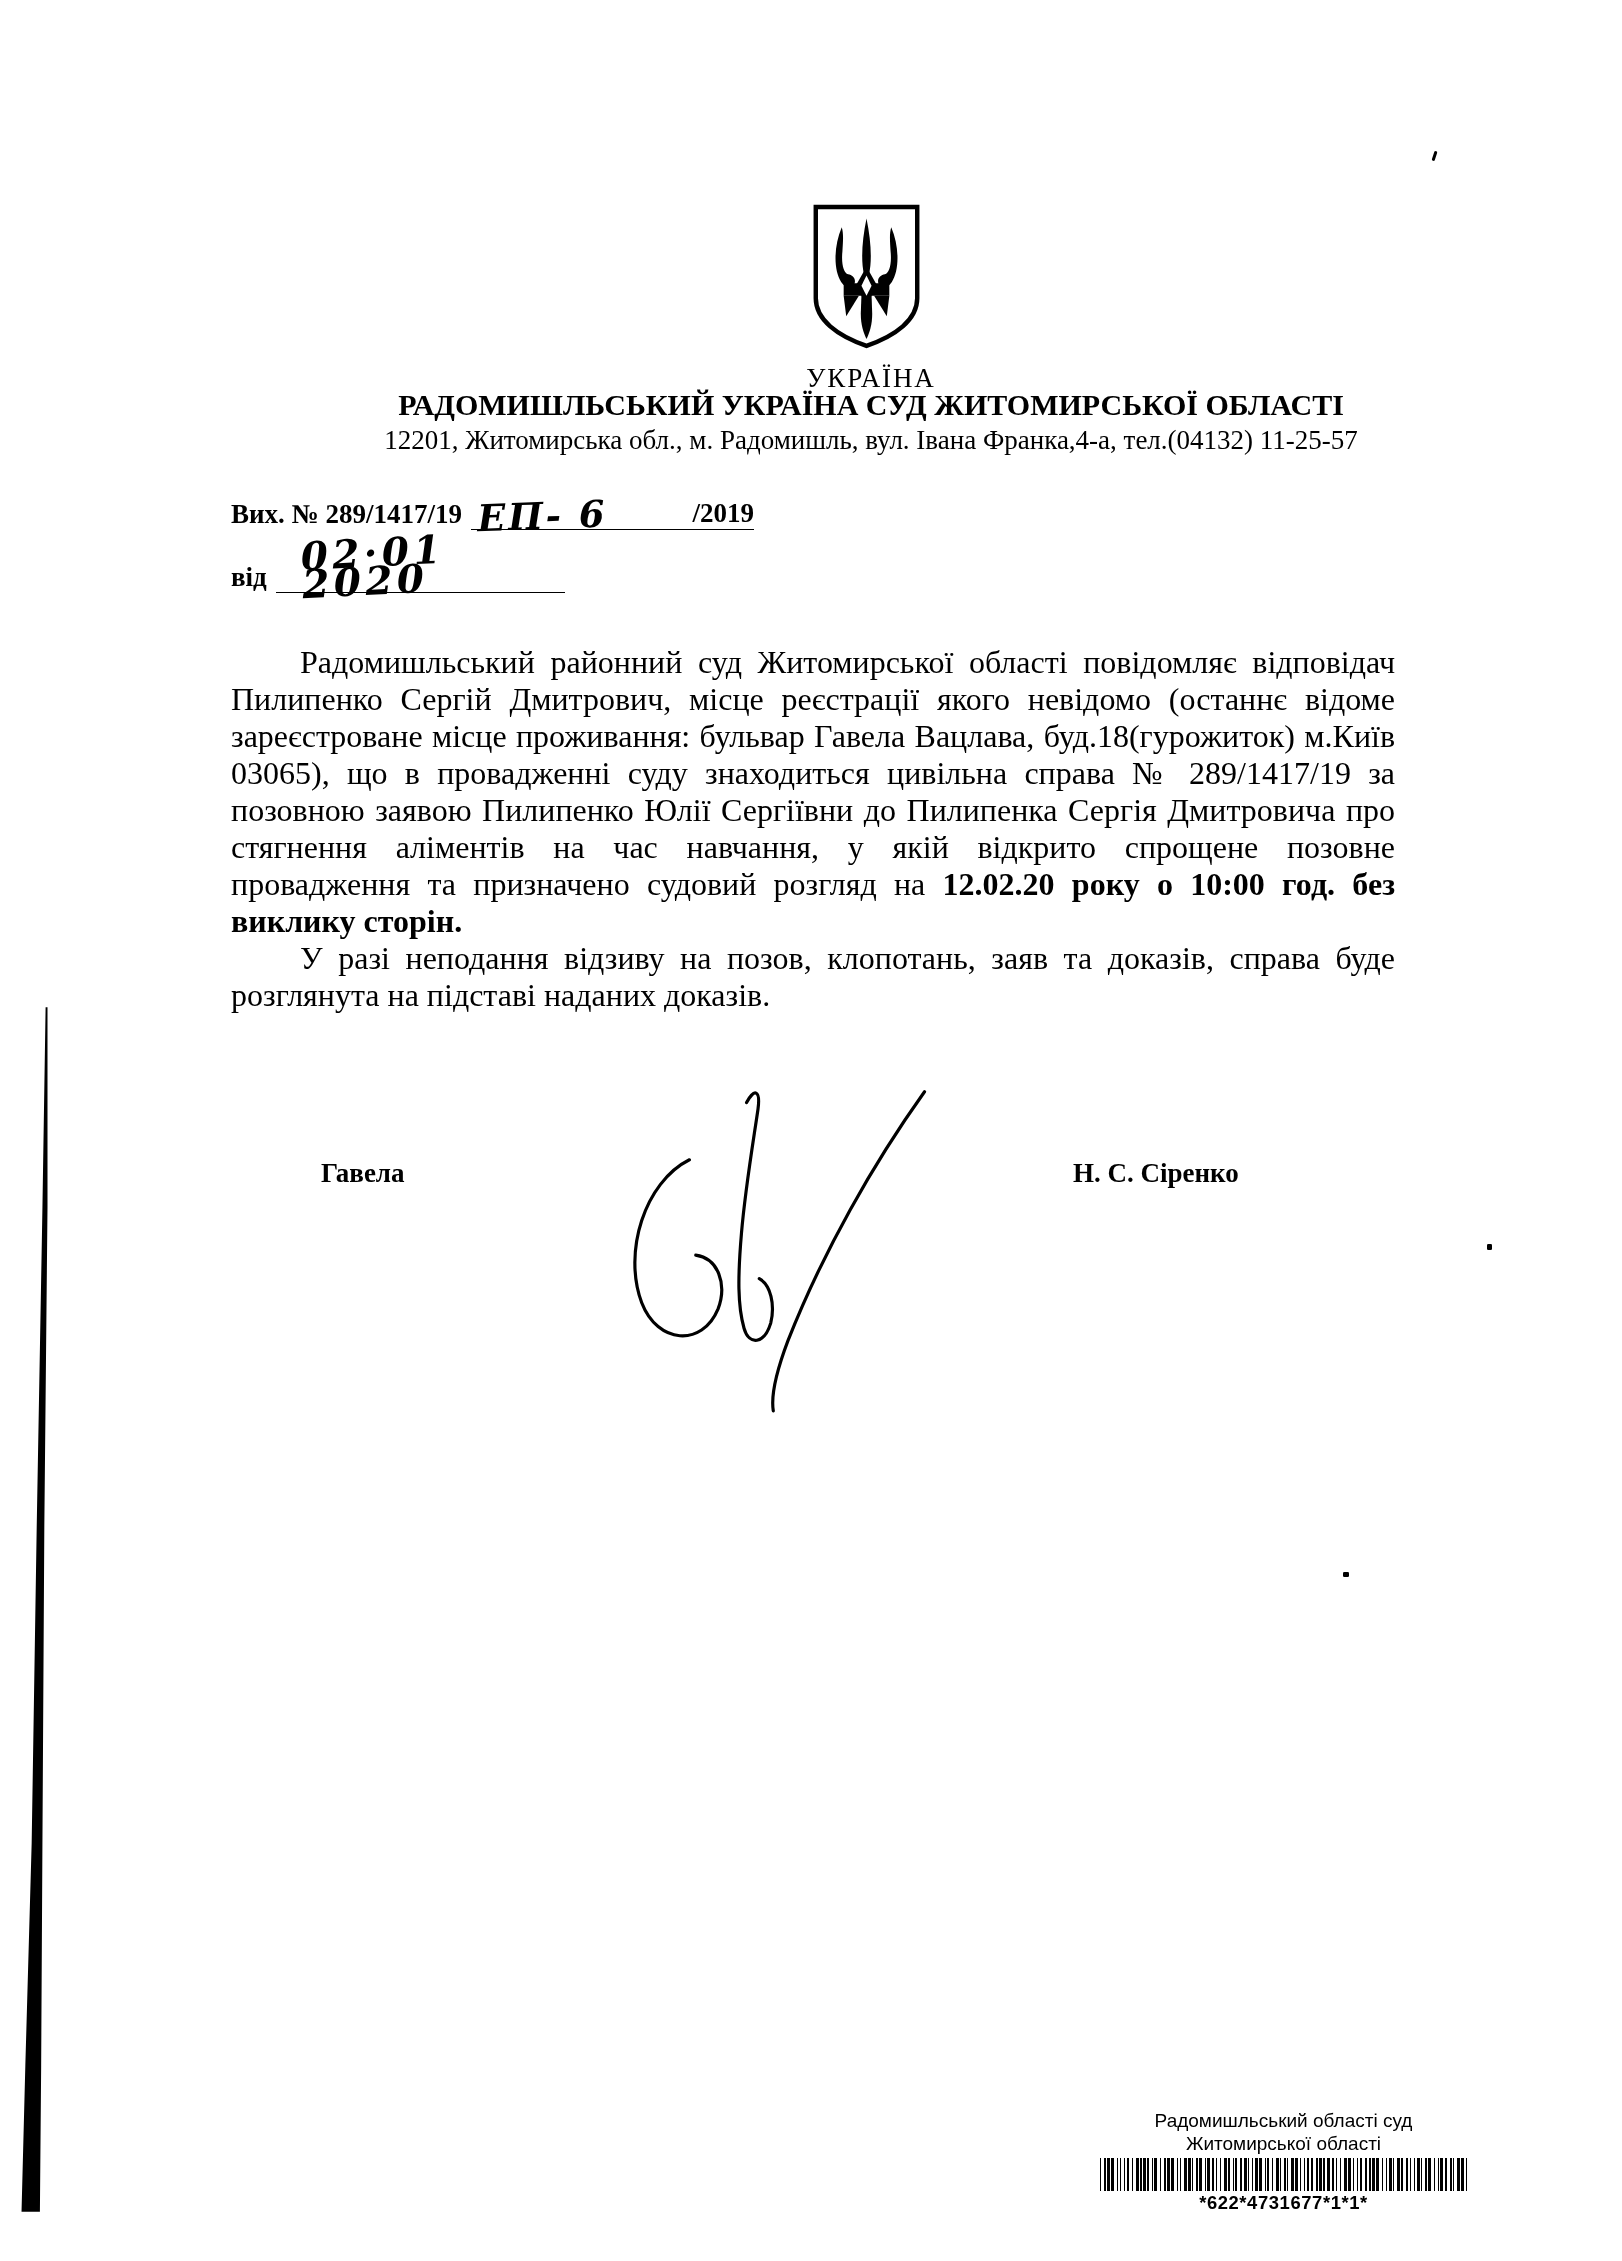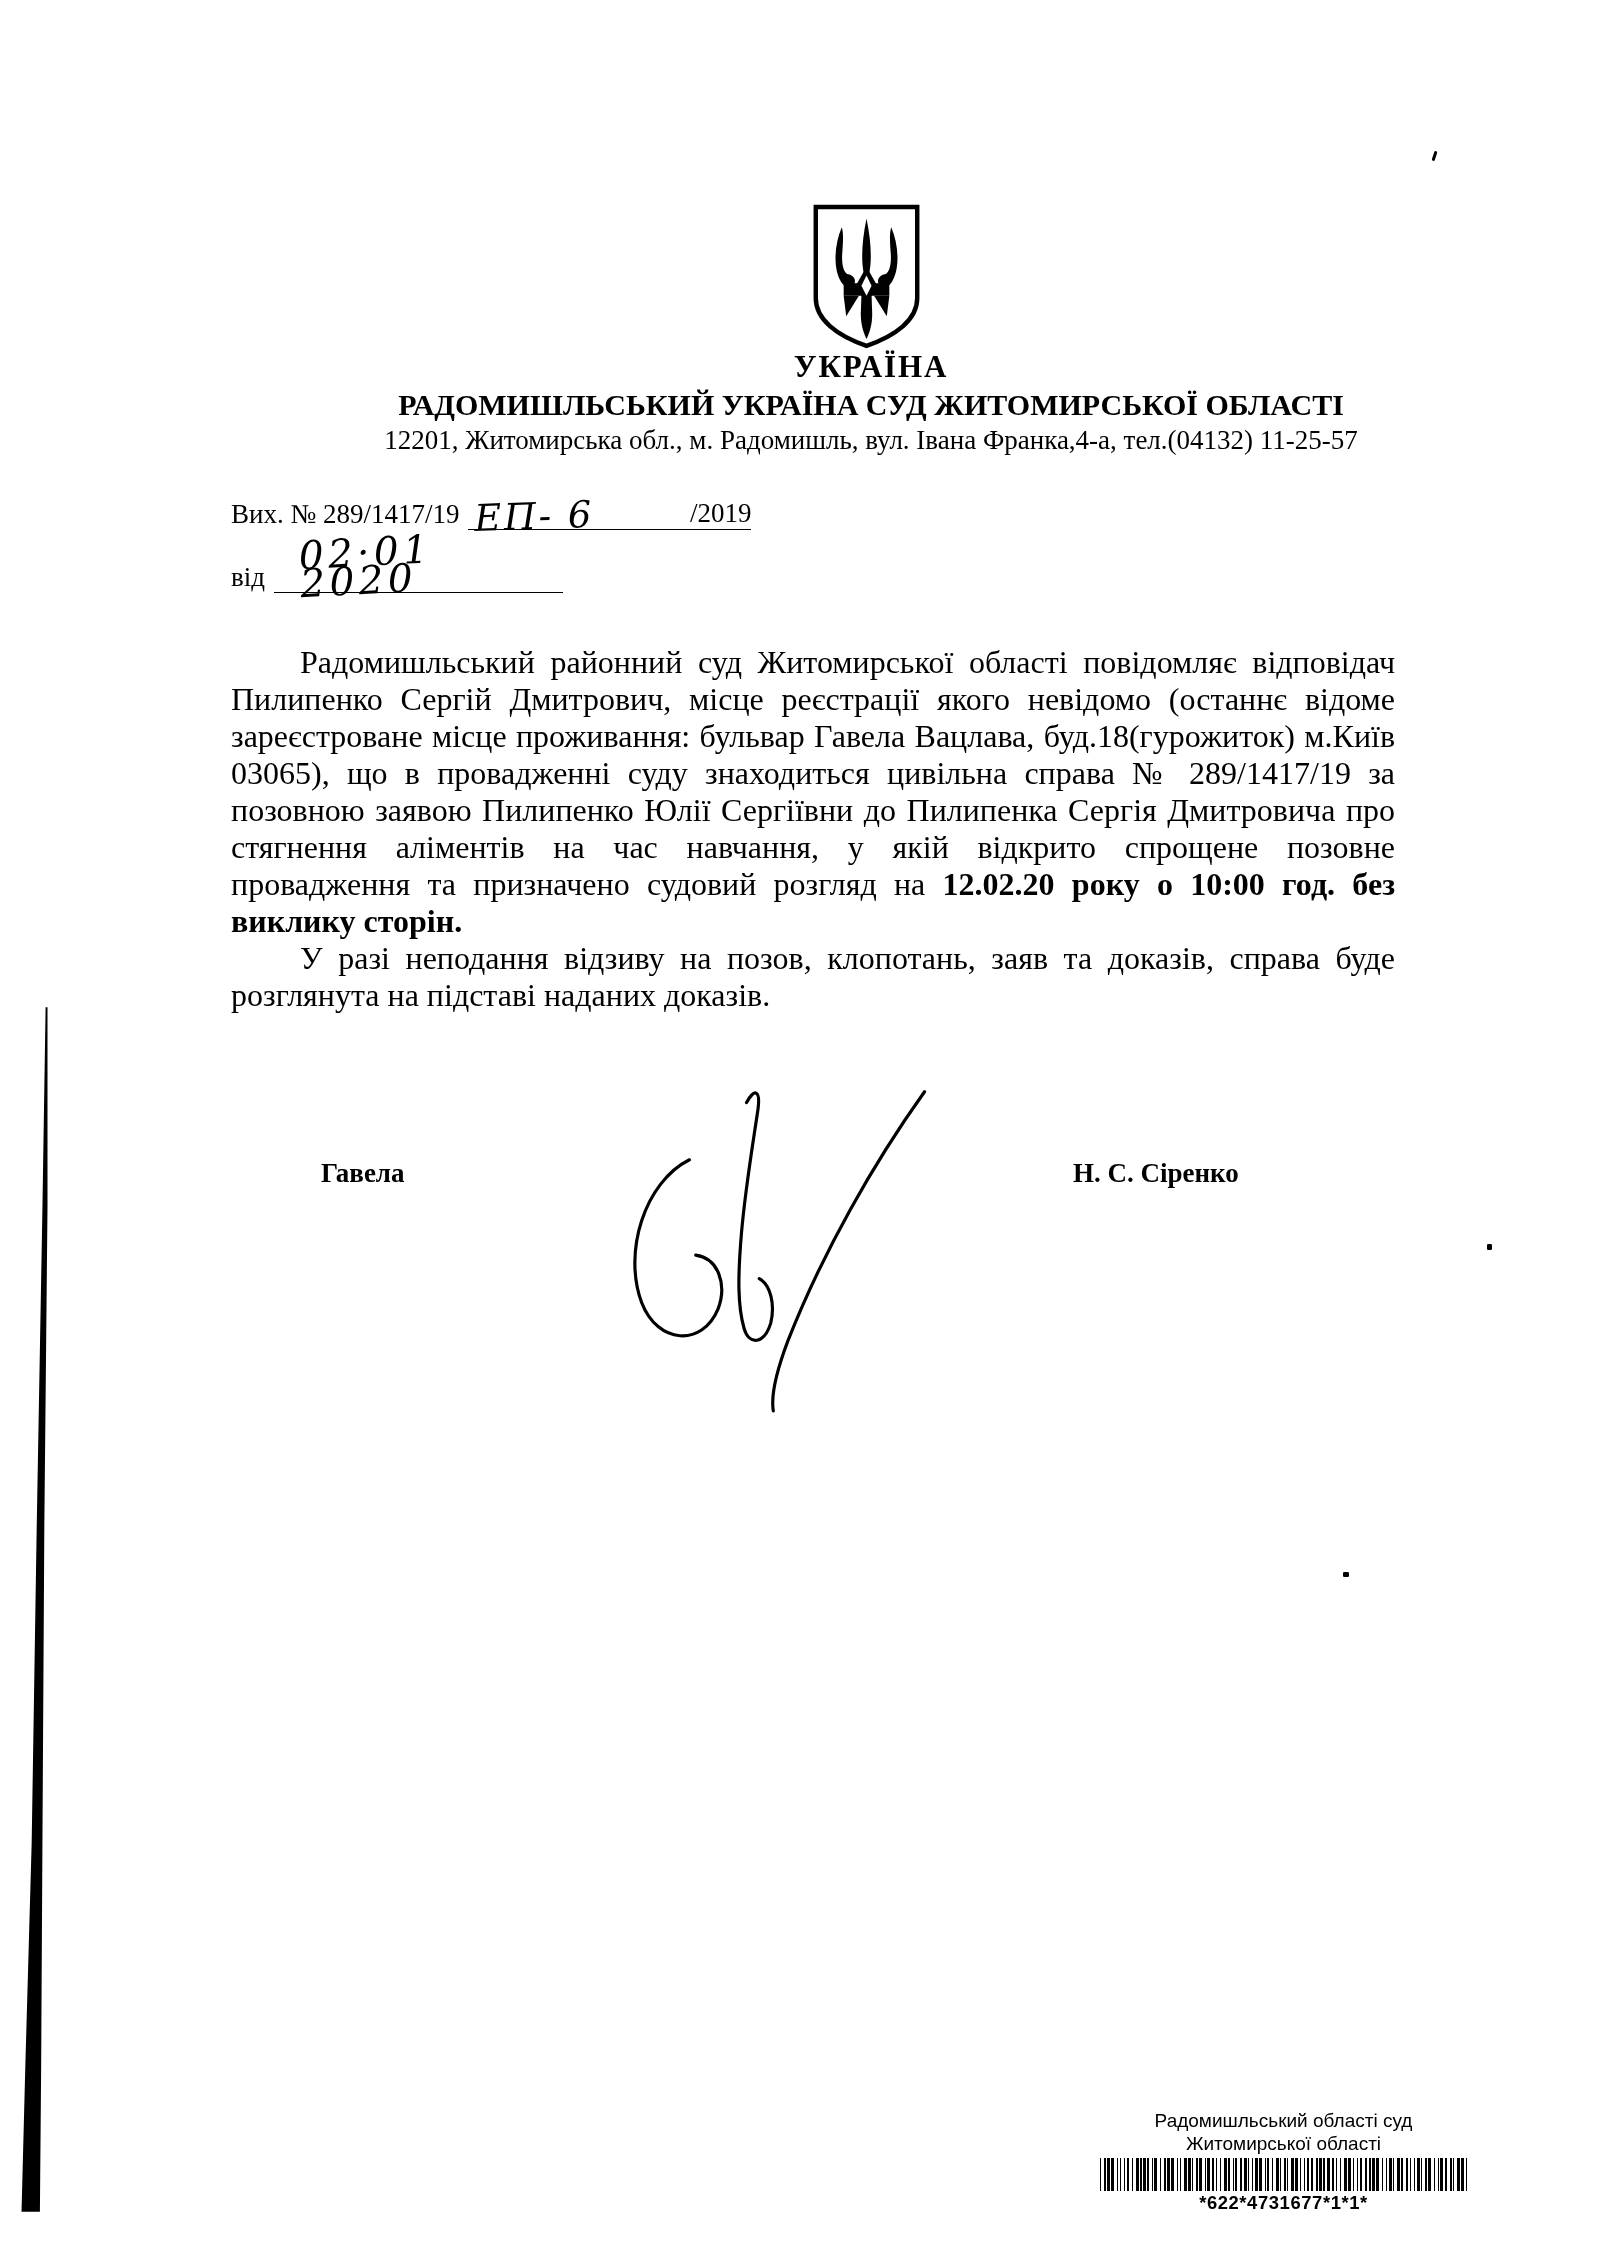--- a/index.html
+++ b/index.html
@@ -7,26 +7,26 @@
     position:relative;
     width:1623px;height:2261px;
     background:#fff;
     font-family:"Liberation Serif", serif;
     color:#000;
     overflow:hidden;
   }
   
   .header-block{position:absolute;left:229px;top:0;width:1284px;text-align:center;}
   .emblem{position:absolute;left:808px;top:202px;width:117px;height:149px;}
-  .country{position:absolute;top:349px;left:0;width:100%;font-size:31px;font-weight:bold;letter-spacing:1.9px;}
+  .country{position:absolute;top:363px;left:0;width:100%;font-size:27px;font-weight:normal;letter-spacing:1.9px;}
   .court-name{position:absolute;top:388px;left:0;width:100%;font-size:30px;font-weight:bold;white-space:nowrap;}
   .address{position:absolute;top:425px;left:0;width:100%;font-size:27px;white-space:nowrap;}
   
   .ref-block{position:absolute;left:231px;top:498px;font-size:27px;}
-  .ref-line{display:flex;align-items:flex-end;}
+  .ref-line{display:flex;align-items:flex-end;font-weight:bold;}
   .ref-line+.ref-line{margin-top:6.4px;}
   .fill-line{display:inline-flex;justify-content:space-between;align-items:flex-end;border-bottom:1.9px solid #000;margin-left:9px;}
   .fill-1{width:283px;}
   .fill-2{width:289px;}
   .handwritten{font-family:"DejaVu Serif", serif;font-style:italic;}
   .hw-num{font-size:37px;line-height:25.4px;transform:rotate(-2deg);padding-left:6.4px;letter-spacing:2.5px;}
   .hw-date{font-size:39px;line-height:28px;transform:rotate(-3deg);padding-left:25.4px;letter-spacing:4.4px;}
   .ref-year{font-size:27px;}
   
   .body-text{position:absolute;left:231px;top:644px;width:1164px;

